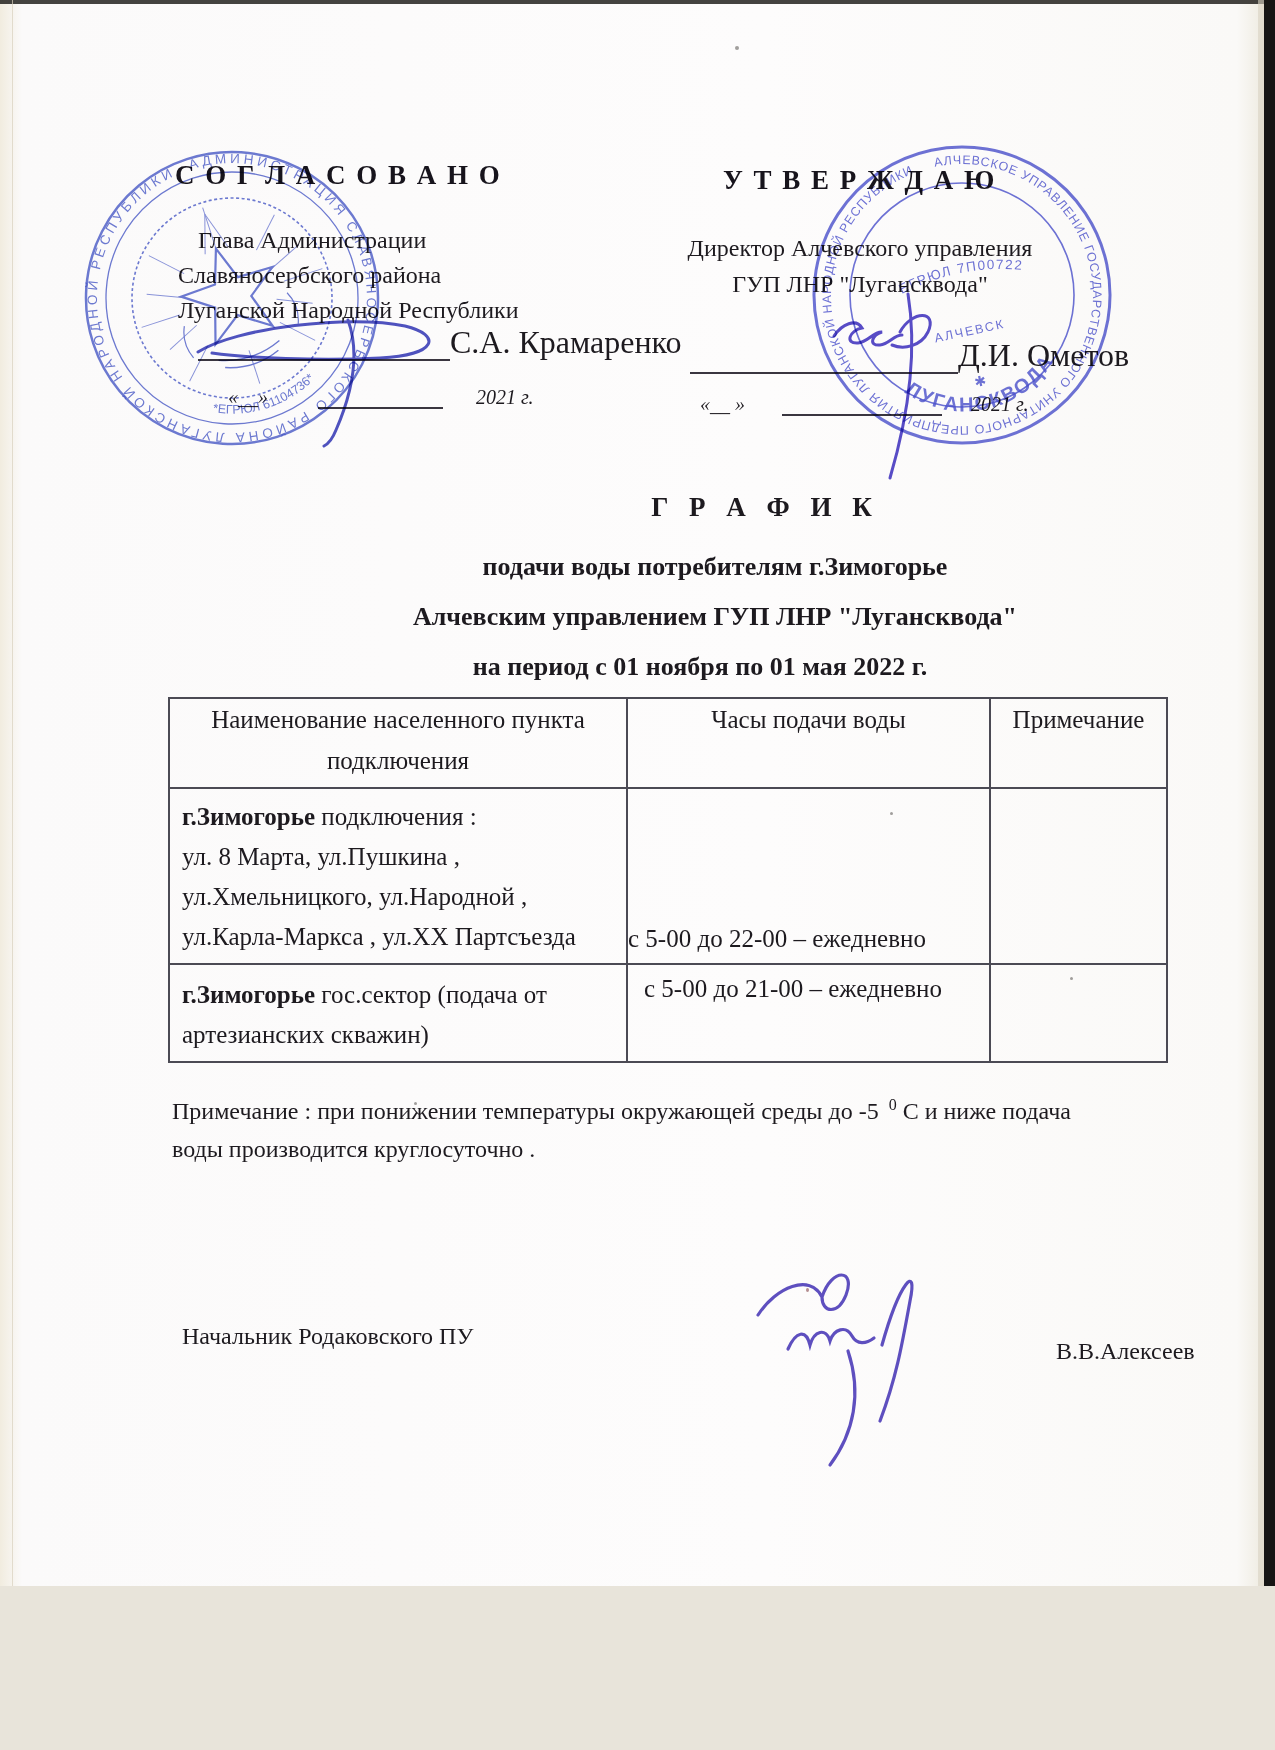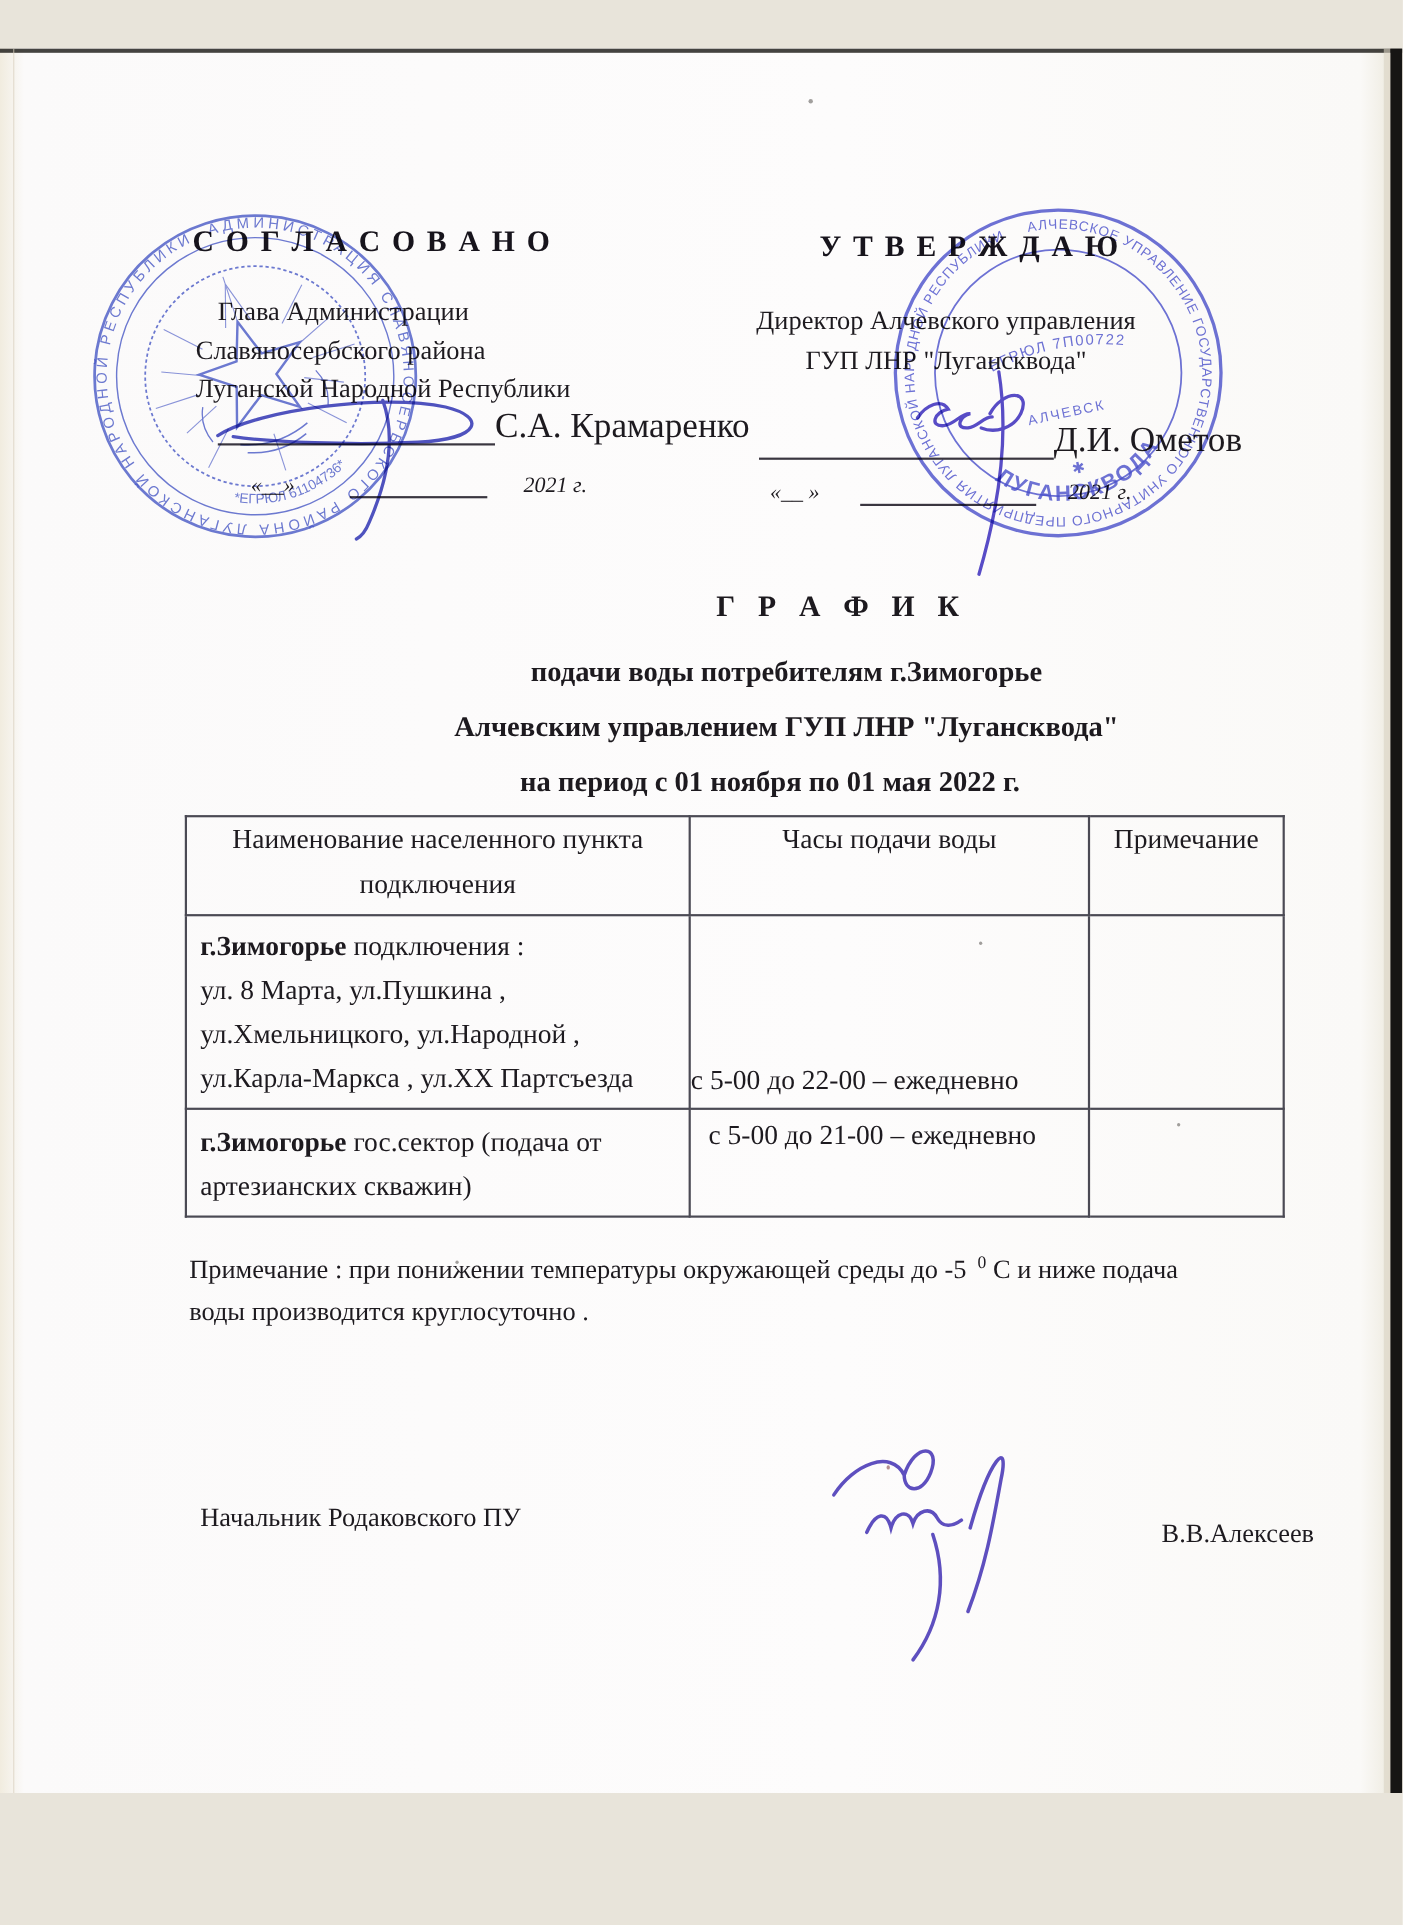--- a/index.html
+++ b/index.html
@@ -1,21 +1,20 @@
 <!DOCTYPE html>
 <html><head>
 <meta charset="utf-8">
 <style>
   html,body{margin:0;padding:0;background:#e8e4da;}
   #page{
     position:relative;width:1275px;height:1586px;overflow:hidden;
     background:linear-gradient(90deg,#f1ecdf 0px,#fbfafa 22px,#fdfcfc 60%,#faf9f7 97%,#efece2 99%);
     font-family:"Liberation Serif","DejaVu Serif",serif;
     color:#1d1a1f;
-    margin-top:44px;
   }
   .abs{position:absolute;}
   
   .edge-top{left:0;top:0;width:1275px;height:4px;background:#23221f;opacity:.85;}
   .edge-right{right:0;top:0;width:11px;height:1750px;background:#161514;}
   .edge-right-shim{right:11px;top:0;width:6px;height:1750px;background:#d9d2c2;opacity:.6;}
   .edge-left-line{left:12px;top:0;width:1px;height:1750px;background:#d8d0be;opacity:.7;}
   
   .app-header{font-size:27px;font-weight:bold;letter-spacing:2px;color:#17141c;}
   .app-line{font-size:24px;line-height:35px;}
@@ -59,21 +58,21 @@
   <div class="abs app-line" style="left:178px;top:293px;">Луганской Народной Республики</div>
   <div class="abs" style="left:198px;top:324px;">
     <span class="uline" style="width:252px;"></span><span class="sig-name">С.А. Крамаренко</span>
   </div>
   <div class="abs date-line" style="left:228px;top:381px;">
     <span>«__»</span>
     <span class="uline" style="width:125px;margin:0 28px 0 45px;"></span>
     <span>2021 г.</span>
   </div>
 
-  <div class="abs app-header" style="left:745px;top:165px;font-family:Liberation Serif, serif;">У Т В Е Р Ж Д А Ю</div>
+  <div class="abs app-header" style="left:723px;top:165px;font-family:Liberation Serif, serif;">У Т В Е Р Ж Д А Ю</div>
   <div class="abs app-line" style="left:650px;top:231px;width:420px;text-align:center;">Директор Алчевского управления</div>
   <div class="abs app-line" style="left:650px;top:267px;width:420px;text-align:center;">ГУП ЛНР "Лугансквода"</div>
   <div class="abs" style="left:690px;top:337px;">
     <span class="uline" style="width:268px;"></span><span class="sig-name">Д.И. Ометов</span>
   </div>
   <div class="abs date-line" style="left:700px;top:388px;">
     <span>«__ »</span>
     <span class="uline" style="width:160px;margin:0 24px 0 32px;"></span>
     <span>2021 г.</span>
   </div>

